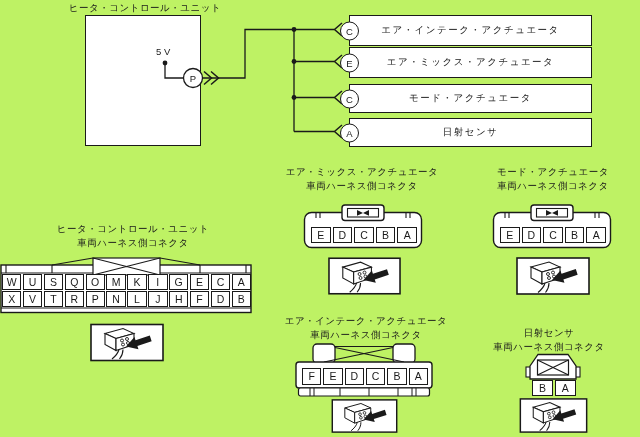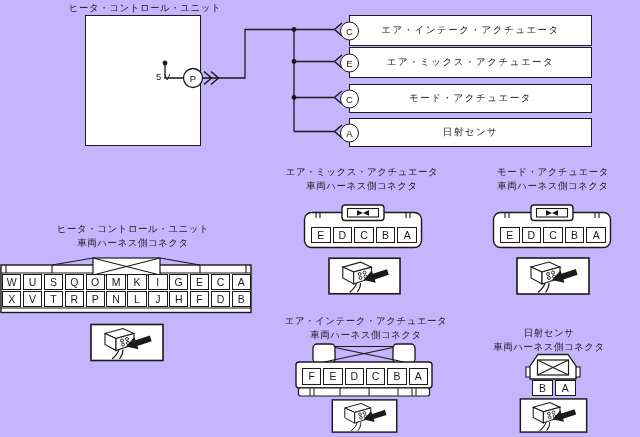--- a/index.html
+++ b/index.html
@@ -1,27 +1,27 @@
 <!DOCTYPE html>
 <html><head>
 <meta charset="utf-8">
 <style>
   html,body{margin:0;padding:0;background:#fff;}
   .canvas{
-    position:relative;width:640px;height:437px;background:#c4b5fd;overflow:hidden;
+    position:relative;width:640px;height:437px;background:#bef264;overflow:hidden;
     font-family:"Liberation Sans","DejaVu Sans",sans-serif;color:#1a1a1a;
   }
   .abs{position:absolute;}
   .jtitle{
     font-size:9.5px;letter-spacing:0.5px;text-align:center;white-space:nowrap;
     color:#1a1a1a;line-height:12px;
   }
   
   .hcu-box{border:1.5px solid #1a1a1a;background:#fff;z-index:1;}
-  .supply{font-size:9.5px;z-index:3;margin-top:25px;}
+  .supply{font-size:9.5px;z-index:3;}
   
   .wiring{z-index:2;pointer-events:none;}
   
   .comp-box{
     border:1.3px solid #1a1a1a;background:#fff;z-index:3;
     display:flex;align-items:center;justify-content:center;
   }
   .comp-label{font-size:9.5px;letter-spacing:1.5px;white-space:nowrap;}
   .pin-circle{
     position:absolute;left:-10px;top:50%;transform:translateY(-50%);

